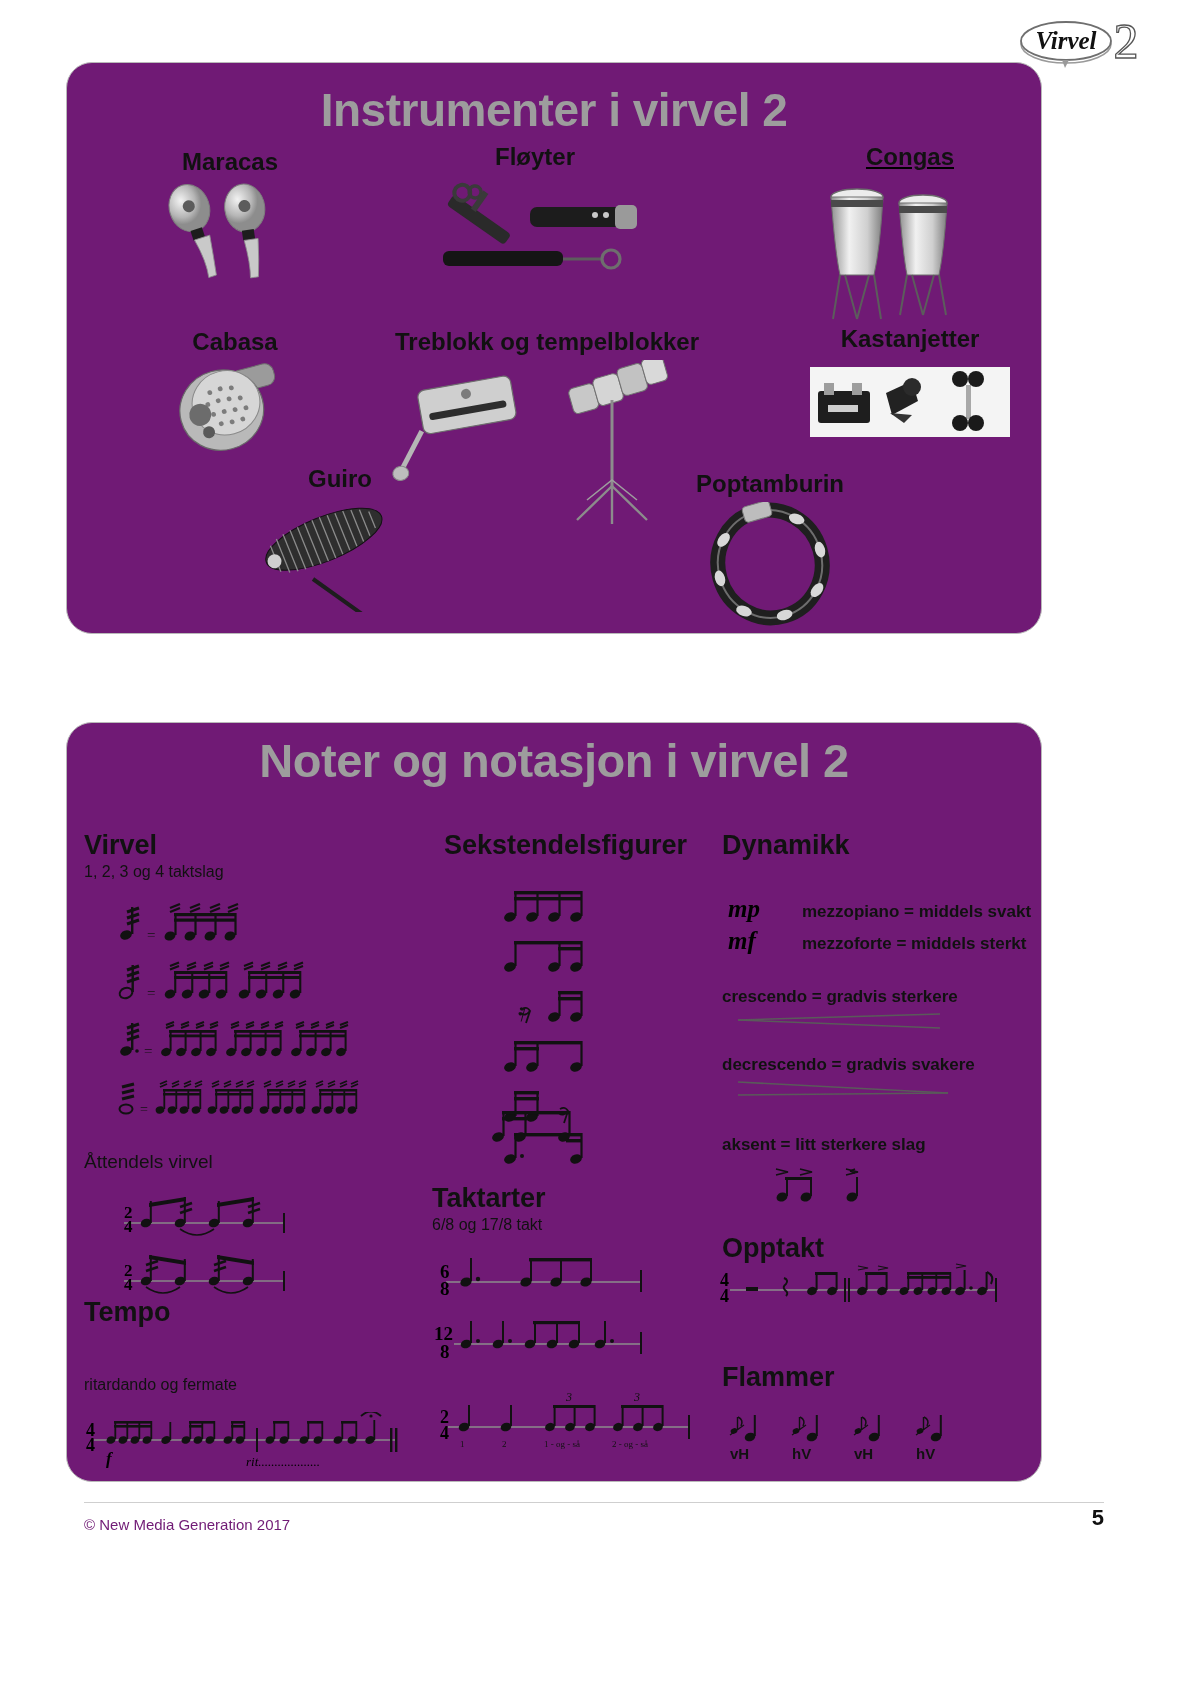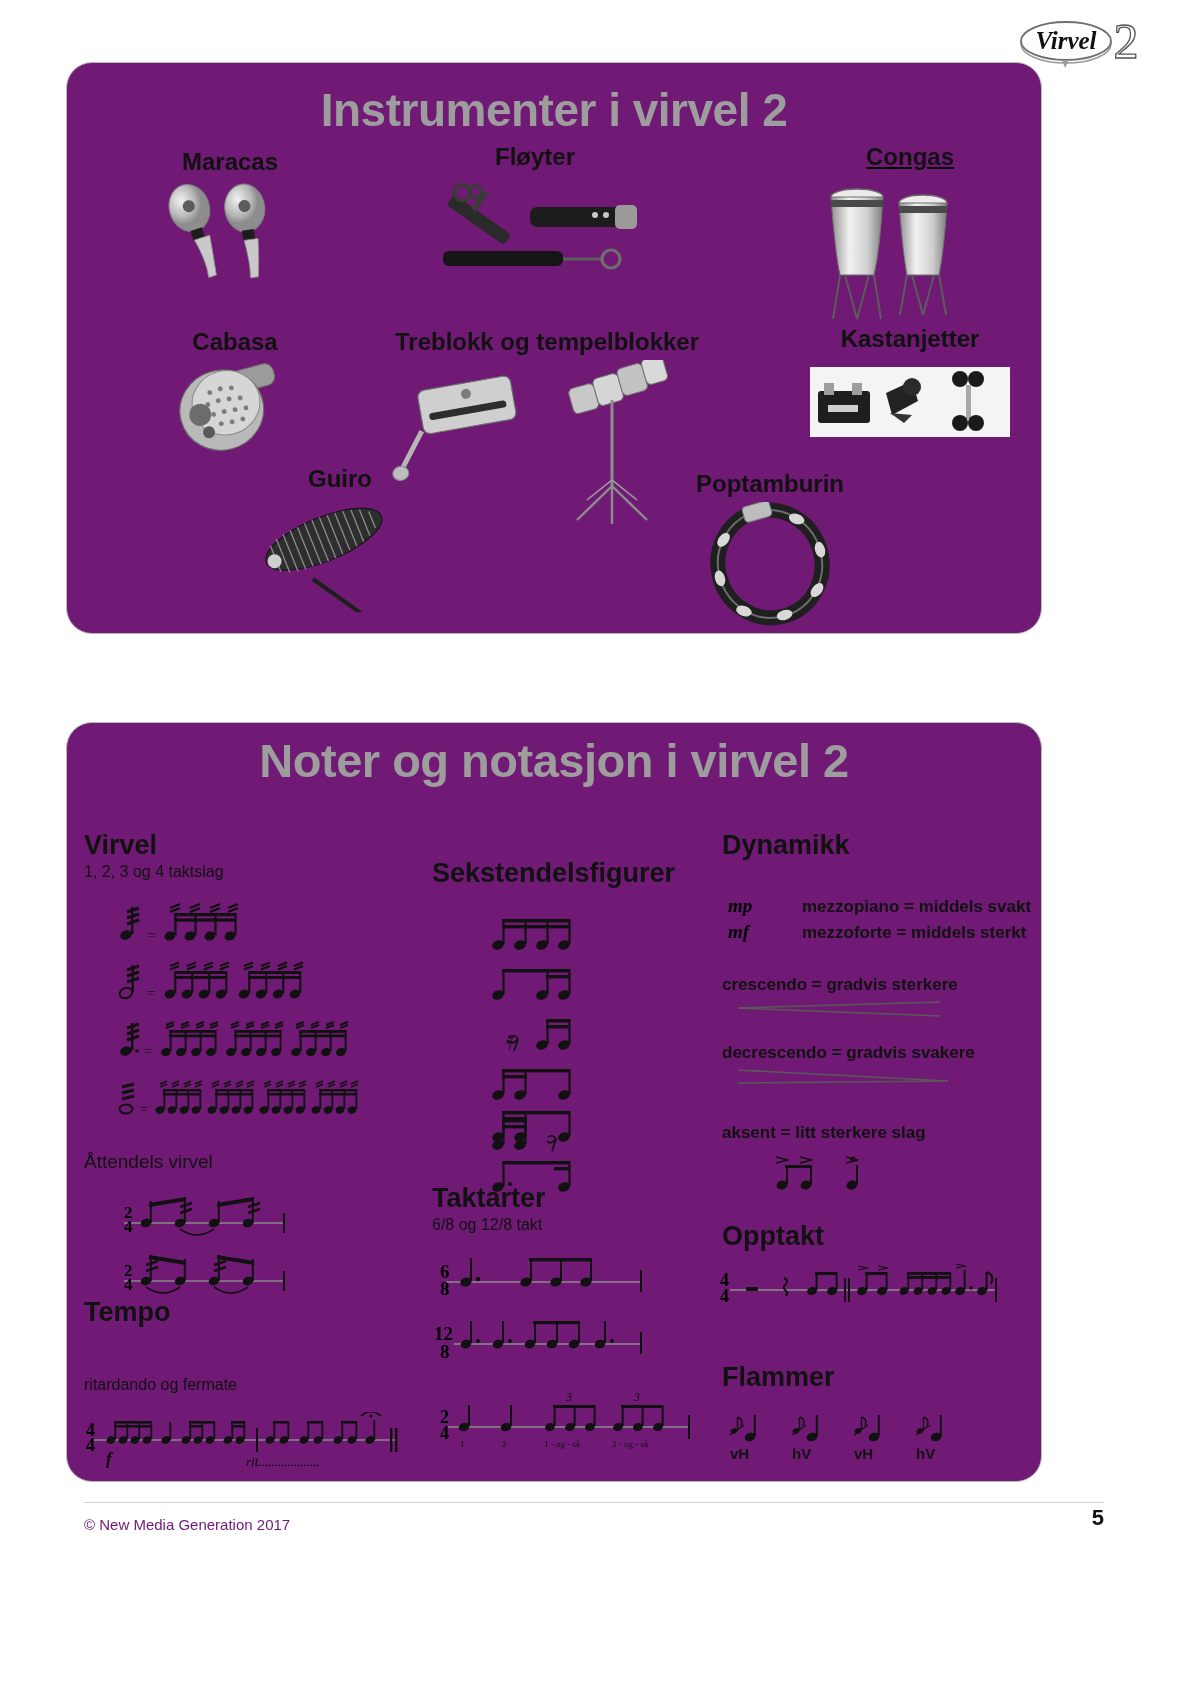--- a/index.html
+++ b/index.html
@@ -49,21 +49,21 @@
     white-space:nowrap;
     font-family:"Liberation Sans", sans-serif;
   }
   .art{position:relative;margin:4px auto 0;}
 
   
   .col{position:absolute;}
   .h2{font-size:27px;font-weight:bold;color:#111;margin:0;}
   .h3{font-size:16px;font-weight:normal;color:#111;margin:2px 0 0 0;}
   .dyn-row{font-size:17px;font-weight:bold;color:#111;white-space:nowrap;}
-  .dyn-sym{font-family:"Liberation Serif", serif;font-style:italic;font-size:19px;font-weight:bold;}
+  .dyn-sym{font-family:"Liberation Serif", serif;font-style:italic;font-size:25px;font-weight:bold;}
   .note-line{position:relative;}
   .staff-svg{display:block;}
   .footer-left{
     position:absolute;left:84px;top:1516px;
     font-size:15px;color:#701a75;
     font-family:"Liberation Sans", sans-serif;
   }
   .footer-right{
     position:absolute;right:84px;top:1505px;
     font-size:22px;font-weight:bold;color:#111;
@@ -802,21 +802,21 @@
           <circle cx="293" cy="4" r="1.6"></circle>
         </g>
         <rect x="312" y="16" width="2.4" height="24"></rect>
         <rect x="317" y="16" width="2.4" height="24"></rect>
       </g>
       <text x="28" y="52" font-size="17" font-style="italic" font-weight="bold" font-family="Liberation Serif, serif">f</text>
       <text x="168" y="54" font-size="13" font-style="italic" font-family="Liberation Serif, serif">rit...................</text>
     </svg>
   </div>
 
-  <div class="col" style="left:432px;top:830px;width:280px;margin-top:28px;">
+  <div class="col" style="left:444px;top:830px;width:280px;">
     <div class="h2">Sekstendelsfigurer</div>
 
     <div class="note-line" style="margin-top:14px;">
       <svg class="staff-svg" width="260" height="300" viewBox="0 0 260 300">
         <g fill="#111">
 
           <g transform="translate(60,8)">
             <ellipse cx="6" cy="34" rx="6" ry="4.6" transform="rotate(-20 6 34)"></ellipse>
               <rect x="10.4" y="8" width="2.2" height="25"></rect>
             <ellipse cx="28" cy="34" rx="6" ry="4.6" transform="rotate(-20 28 34)"></ellipse>
@@ -896,21 +896,21 @@
         <ellipse cx="72" cy="34" rx="6" ry="4.6" transform="rotate(-20 72 34)"></ellipse>
           <rect x="76.4" y="8" width="2.2" height="25"></rect>
         <rect x="10" y="8" width="67" height="3.4"></rect>
           <rect x="10" y="14" width="25" height="3.4"></rect>
       </g>
     </svg>
   </div>
 
   <div class="col" style="left:432px;top:1183px;width:280px;">
     <div class="h2">Taktarter</div>
-    <div class="h3">6/8 og 12/8 takt</div>
+    <div class="h3">6/8 og 17/8 takt</div>
 
     <div class="note-line" style="margin-top:16px;">
       <svg class="staff-svg" width="250" height="56" viewBox="0 0 250 56">
         <line x1="14" y1="32" x2="210" y2="32" stroke="#8d8d8d" stroke-width="1.3"></line>
         <text x="8" y="28" font-size="19" font-weight="bold" font-family="Liberation Serif, serif">6</text>
         <text x="8" y="45" font-size="19" font-weight="bold" font-family="Liberation Serif, serif">8</text>
         <g fill="#111">
           <ellipse cx="34" cy="32" rx="5.8" ry="4.4" transform="rotate(-20 34 32)"></ellipse>
             <rect x="38" y="8" width="2" height="23"></rect>
           <circle cx="46" cy="29" r="2.2"></circle>

